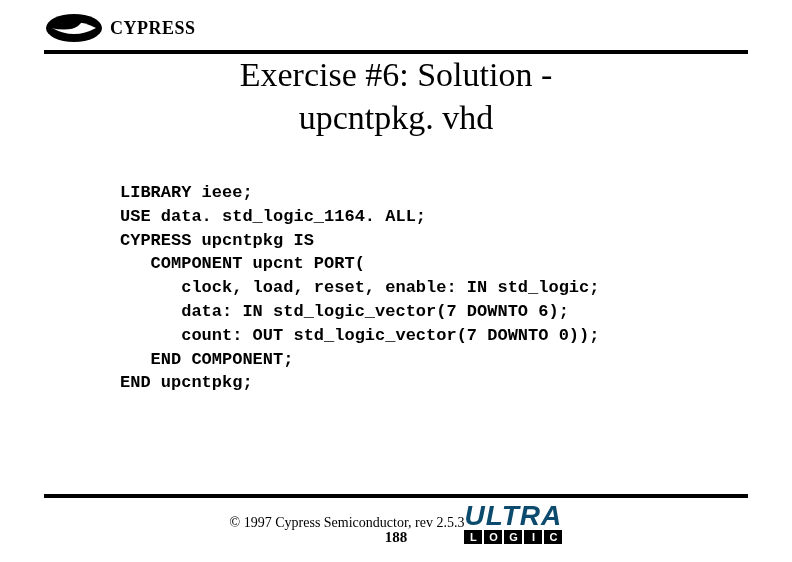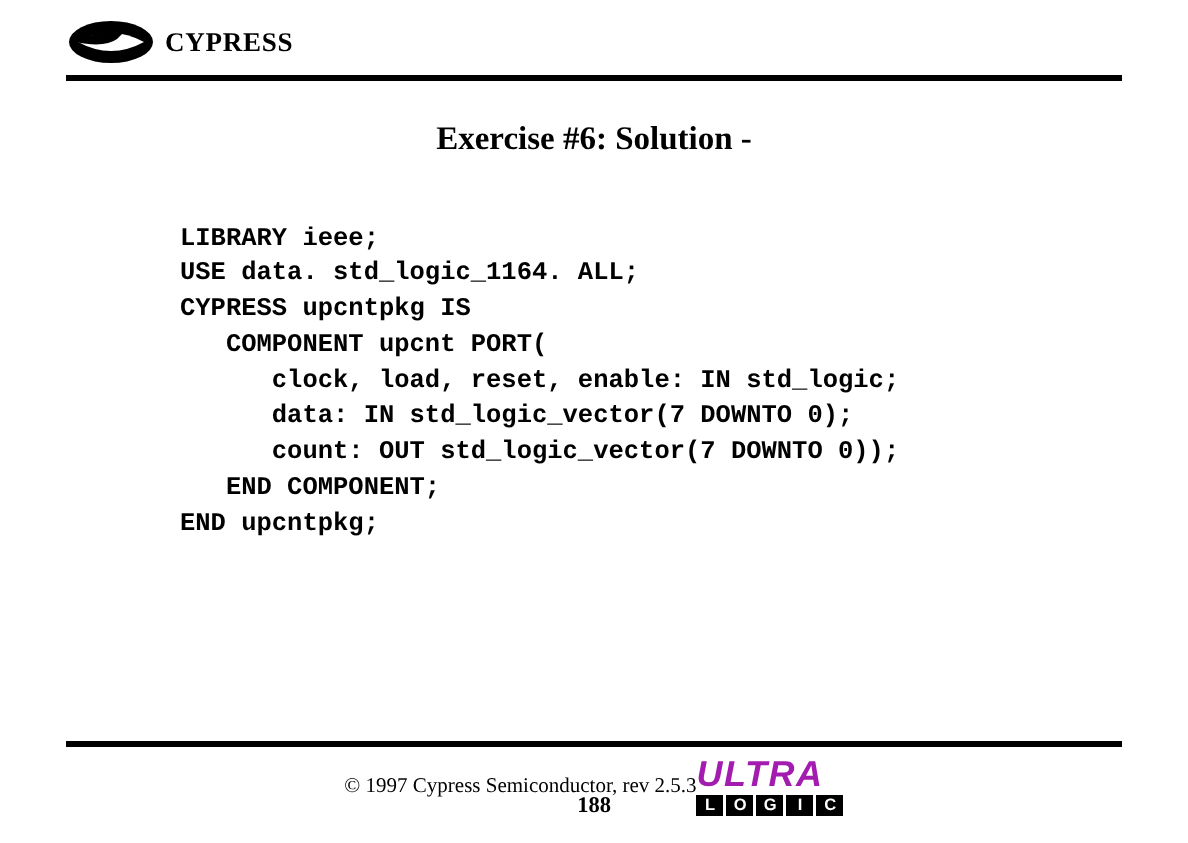--- a/index.html
+++ b/index.html
@@ -29,23 +29,22 @@
       letter-spacing: 0.3px;
       color: #000;
     }
     .header-rule {
       margin: 4px 44px 0 44px;
       border: none;
       border-top: 4px solid #000;
     }
     .title {
       text-align: center;
-      margin-top: 24px;
-      font-size: 22px;
-      font-weight: bold;
+      font-size: 34px;
+      font-weight: normal;
       line-height: 1.25;
     }
     .code-block {
       font-family: "Courier New", Courier, monospace;
       font-size: 17px;
       font-weight: bold;
       white-space: pre;
       margin: 42px 0 0 120px;
       line-height: 1.4;
     }
@@ -82,23 +81,23 @@
     .ultra-logo {
       display: inline-flex;
       flex-direction: column;
       align-items: flex-start;
       gap: 2px;
     }
     .ultra-word {
       font-family: Arial, Helvetica, sans-serif;
       font-weight: 900;
       font-style: italic;
-      font-size: 24px;
+      font-size: 28px;
       letter-spacing: 1px;
-      color: #a21caf;
+      color: #0c4a6e;
       line-height: 0.9;
     }
     .ultra-sub {
       display: inline-flex;
       gap: 2px;
     }
     .ultra-sub span {
       display: inline-flex;
       width: 18px;
       height: 14px;
@@ -121,28 +120,29 @@
       <path d="M8 18 Q30 6 52 18 Q30 30 8 18 Z" fill="#fff"></path>
       <path d="M6 18 Q22 10 34 12 L40 10 L34 16 Q26 22 6 18 Z" fill="#000"></path>
     </svg>
     <span style="font-family:'Times New Roman',serif;font-weight:bold;font-size:18px;letter-spacing:0.5px;">CYPRESS</span>
   </span>
 </div>
 <hr class="header-rule">
 
 <div class="title">
   <div>Exercise #6: Solution -</div>
+  <div>upcntpkg. vhd</div>
 </div>
 
 <div class="code-block"><span>LIBRARY ieee;</span>
 <span>USE data. std_logic_1164. ALL;</span>
 <span>CYPRESS upcntpkg IS</span>
 <span>   COMPONENT upcnt PORT(</span>
 <span>      clock, load, reset, enable: IN std_logic;</span>
-<span>      data: IN std_logic_vector(7 DOWNTO 0);</span>
+<span>      data: IN std_logic_vector(7 DOWNTO 6);</span>
 <span>      count: OUT std_logic_vector(7 DOWNTO 0));</span>
 <span>   END COMPONENT;</span>
 <span>END upcntpkg;</span></div>
 
 <hr class="footer-rule">
 <div class="footer-row">
   <span class="copyright">© 1997 Cypress Semiconductor, rev 2.5.3</span>
   <span class="page-number">188</span>
   <span class="ultra-logo">
     <span class="ultra-word">ULTRA</span>

